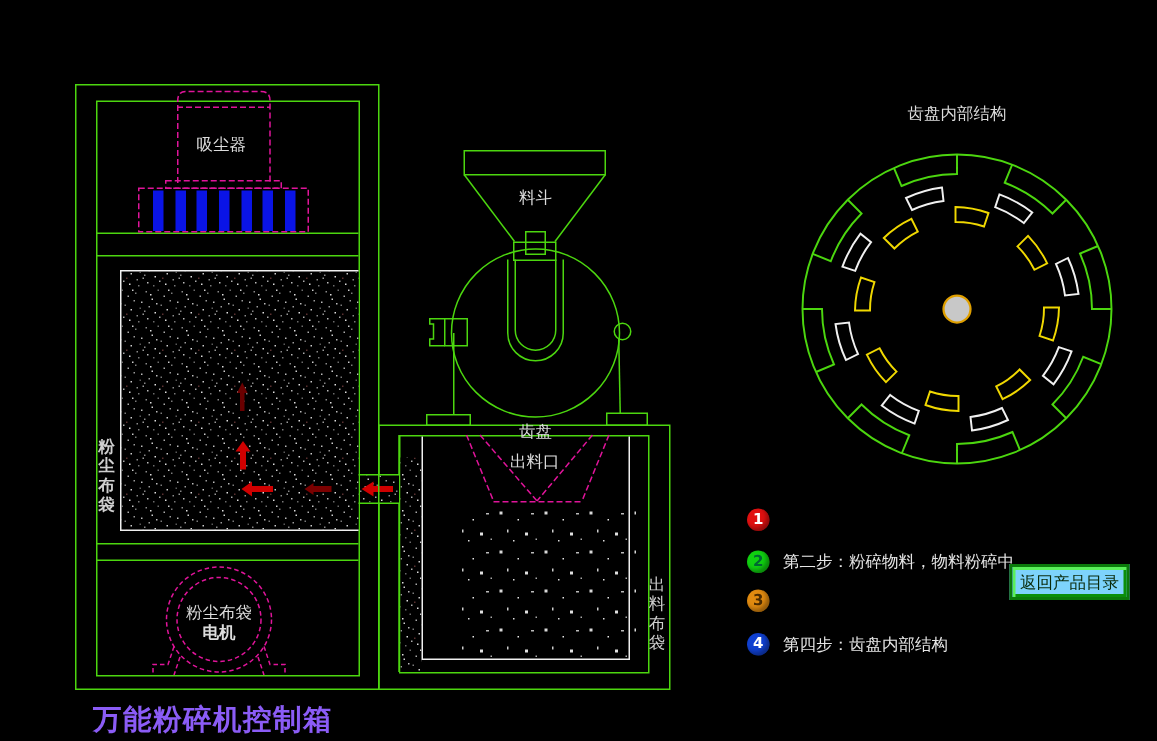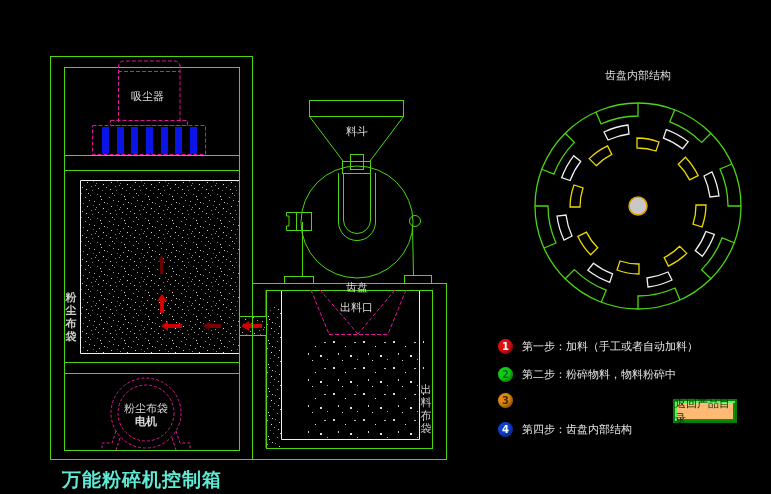--- a/index.html
+++ b/index.html
@@ -1,23 +1,23 @@
 <!DOCTYPE html>
 <html><head>
 <meta charset="utf-8">
 <style>
   html,body{margin:0;padding:0;background:#000;}
   body{width:771px;height:494px;position:relative;overflow:hidden;font-family:"DejaVu Sans",sans-serif;color:#ddd;}
   #canvas{position:absolute;left:0;top:0;}
   .lbl{position:absolute;color:#dcdcdc;font-size:11px;line-height:12px;white-space:nowrap;}
   .vlbl{position:absolute;color:#cfcfcf;font-size:11px;line-height:13px;width:12px;text-align:center;white-space:normal;word-break:break-all;}
-  .title{position:absolute;left:62px;top:467px;font-size:19px;font-weight:bold;color:#5eead4;letter-spacing:1px;}
+  .title{position:absolute;left:62px;top:467px;font-size:19px;font-weight:bold;color:#8b5cf6;letter-spacing:1px;}
   .step{position:absolute;left:498px;height:16px;display:flex;align-items:center;font-size:11px;color:#e6e6e6;}
   .badge{width:15px;height:15px;border-radius:50%;display:inline-flex;align-items:center;justify-content:center;font-size:10px;font-weight:bold;color:#fff;margin-right:9px;box-shadow:inset -2px -2px 3px rgba(0,0,0,0.35);}
-  .back-btn{position:absolute;left:673px;top:399px;width:64px;height:24px;background:#fdba74;border:2px solid #0b7a0b;box-shadow:inset 2px 2px 0 #5bf05b, inset -2px -2px 0 #0a8f0a;color:#0a2a0a;font-size:11px;display:flex;align-items:center;justify-content:center;cursor:pointer;box-sizing:border-box;}
+  .back-btn{position:absolute;left:673px;top:376px;width:80px;height:24px;background:#7dd3fc;border:2px solid #0b7a0b;box-shadow:inset 2px 2px 0 #5bf05b, inset -2px -2px 0 #0a8f0a;color:#0a2a0a;font-size:11px;display:flex;align-items:center;justify-content:center;cursor:pointer;box-sizing:border-box;}
 </style>
 </head>
 <body>
 
 <svg id="canvas" width="771" height="494" viewBox="0 0 771 494">
   <defs>
     <pattern id="dust" width="24" height="24" patternUnits="userSpaceOnUse">
       <rect width="24" height="24" fill="#000"></rect>
       <rect x="1" y="2" width="1" height="1" fill="#8a8a8a"></rect>
       <rect x="5" y="7" width="1" height="1" fill="#cfcfcf"></rect>
@@ -195,26 +195,25 @@
   </g>
 </svg>
 
 <div class="lbl" style="left:131px;top:91px;">吸尘器</div>
 <div class="vlbl" style="left:65px;top:291px;font-weight:bold;">粉尘布袋</div>
 <div class="lbl" style="left:124px;top:403px;">粉尘布袋</div>
 <div class="lbl" style="left:135px;top:416px;font-weight:bold;">电机</div>
 <div class="lbl" style="left:346px;top:126px;">料斗</div>
 <div class="lbl" style="left:346px;top:246px;margin-top:36px;">齿盘</div>
 <div class="lbl" style="left:340px;top:302px;">出料口</div>
-<div class="vlbl" style="left:420px;top:383px;text-align:center;">出料布袋</div>
+<div class="vlbl" style="left:432px;top:383px;text-align:center;">出料布袋</div>
 <div class="lbl" style="left:605px;top:70px;">齿盘内部结构</div>
 
 <div class="step" style="top:338px;">
   <span class="badge" style="background:#e01010;">1</span>
-  <span>第一步：加料（手工或者自动加料）</span>
 </div>
 <div class="step" style="top:366px;">
   <span class="badge" style="background:#10d010;color:#063;">2</span>
   <span>第二步：粉碎物料，物料粉碎中</span>
 </div>
 <div class="step" style="top:392px;">
   <span class="badge" style="background:#e08a10;color:#4a2a00;margin-right:7px;">3</span>
 </div>
 <div class="step" style="top:421px;">
   <span class="badge" style="background:#1040d0;">4</span>

